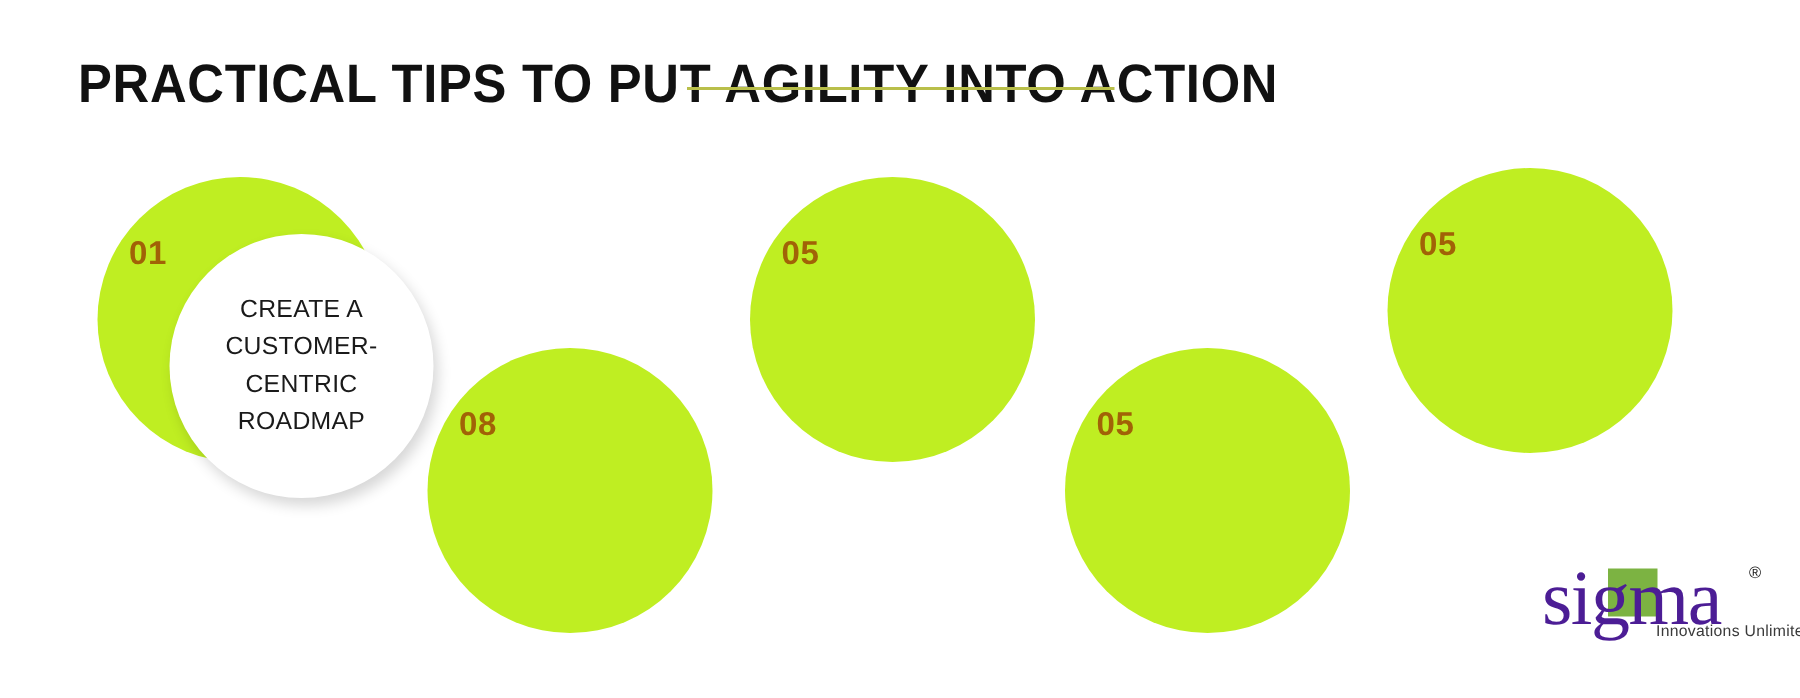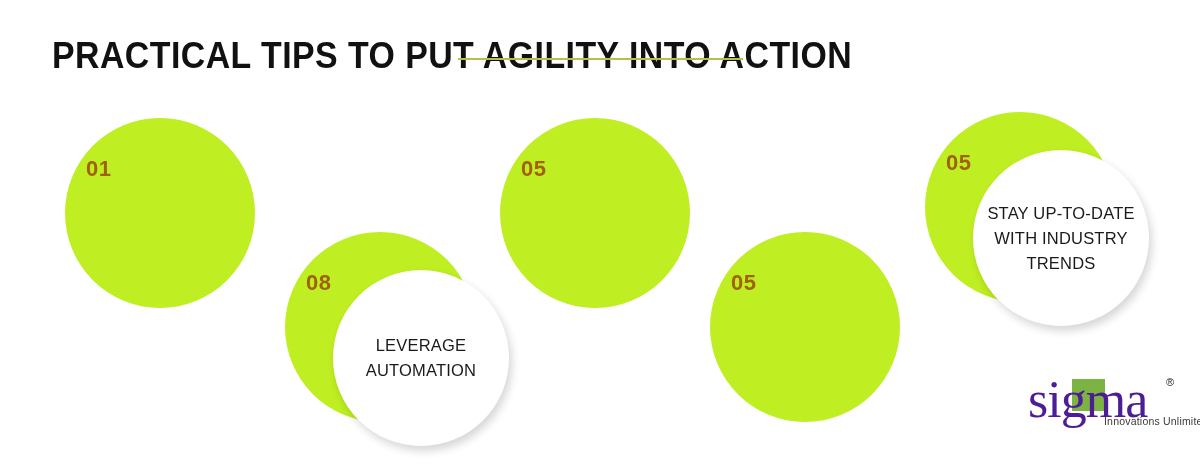--- a/index.html
+++ b/index.html
@@ -172,49 +172,46 @@
 <div id="infographic">
 
   <div class="title-block">
     <div class="title-text">PRACTICAL TIPS TO PUT AGILITY INTO ACTION</div>
   </div>
   <div class="title-rule"></div>
 
   <div class="step" id="step-1">
     <div class="crescent"></div>
     <div class="step-number">01</div>
+    <div class="bubble">
+      <div class="bubble-label">CREATE  A
+CUSTOMER-
+CENTRIC
+ROADMAP</div>
+    </div>
   </div>
 
   <div class="step" id="step-2">
     <div class="crescent"></div>
     <div class="step-number">08</div>
-    <div class="bubble">
-      <div class="bubble-label">LEVERAGE
-AUTOMATION</div>
-    </div>
   </div>
 
   <div class="step" id="step-3">
     <div class="crescent"></div>
     <div class="step-number">05</div>
   </div>
 
   <div class="step" id="step-4">
     <div class="crescent"></div>
     <div class="step-number">05</div>
   </div>
 
   <div class="step" id="step-5">
     <div class="crescent"></div>
     <div class="step-number">05</div>
-    <div class="bubble">
-      <div class="bubble-label">STAY UP-TO-DATE
-WITH INDUSTRY
-TRENDS</div>
-    </div>
   </div>
 
   <div class="logo">
     <div class="logo-g-square"></div>
     <div class="logo-wordmark">
       <span class="logo-letters">si</span><span class="logo-letters">g</span><span class="logo-letters">ma</span>
     </div>
     <div class="logo-reg">®</div>
     <div class="logo-tagline">Innovations Unlimited</div>
   </div>

